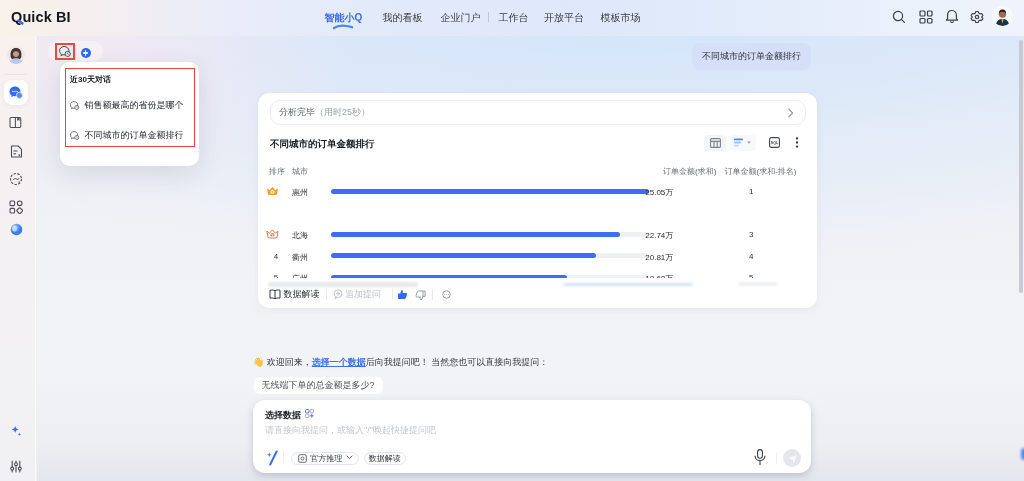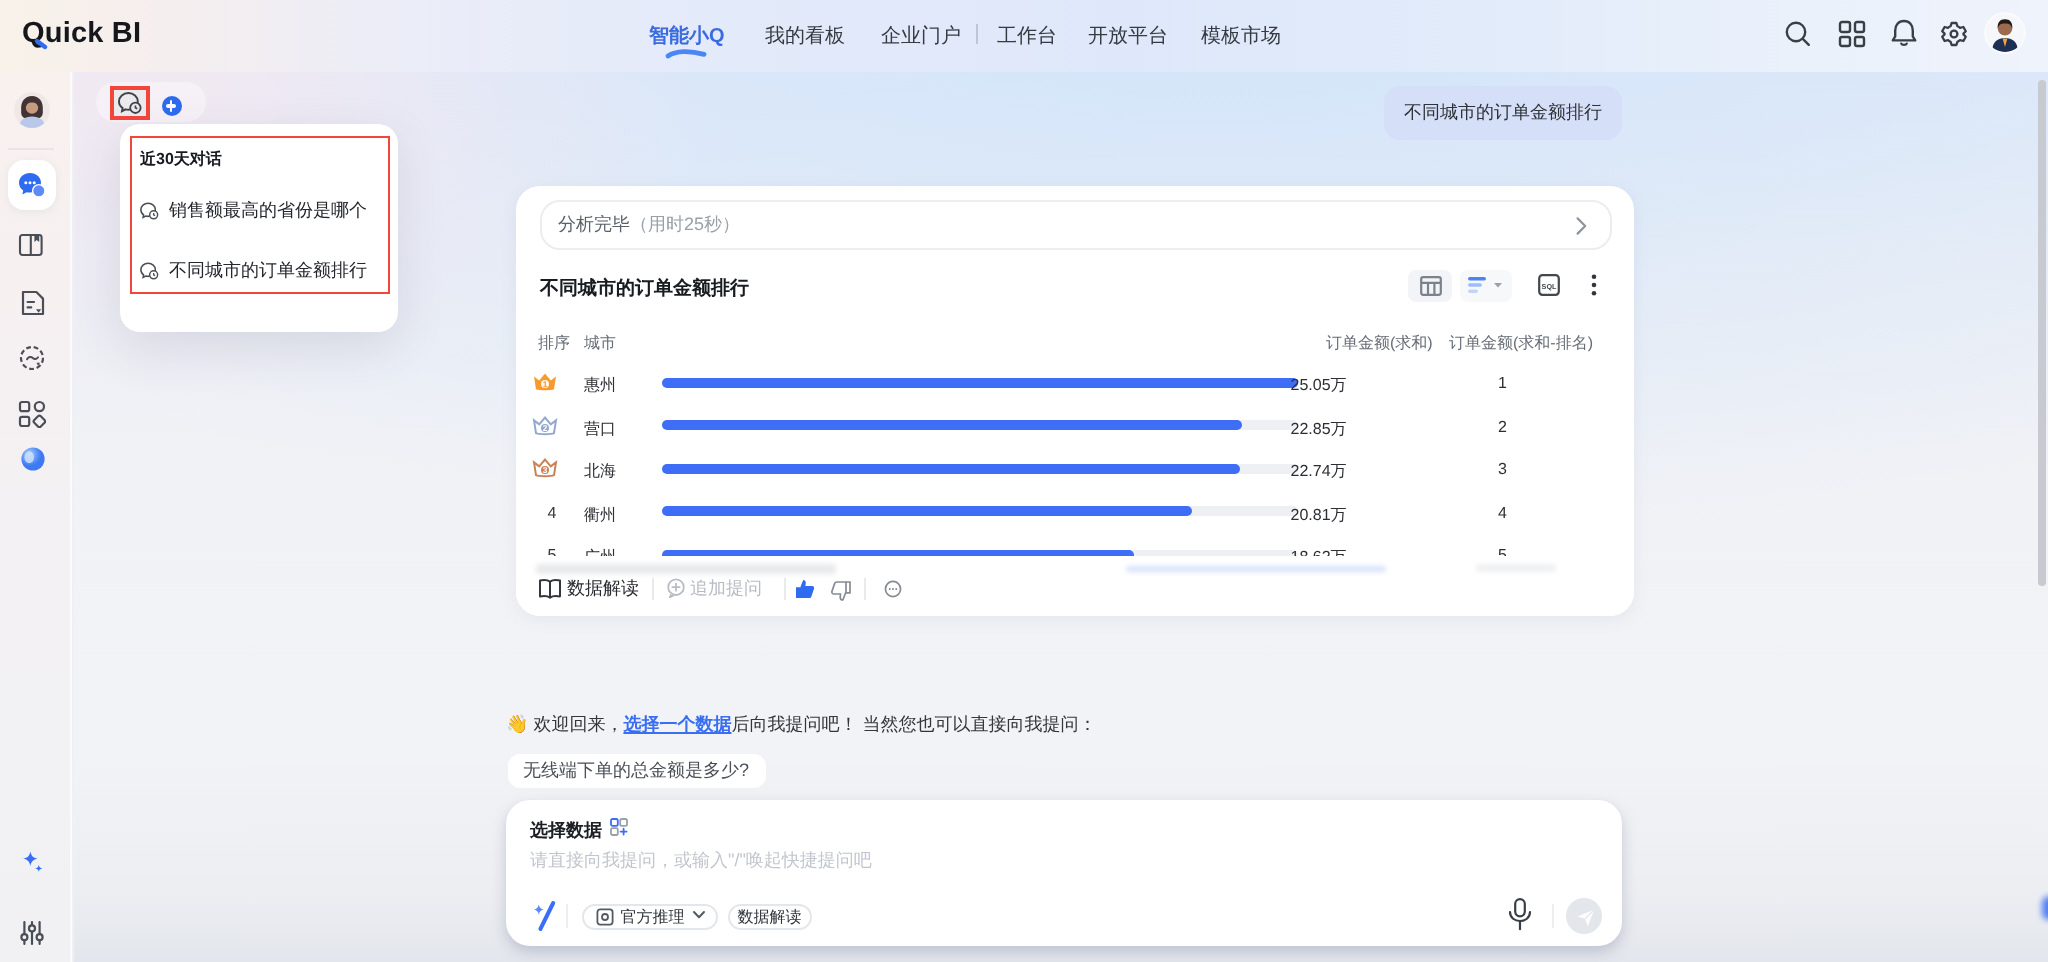--- a/index.html
+++ b/index.html
@@ -250,35 +250,20 @@
             <text x="6.5" y="7.6" font-size="4.2" font-weight="bold" fill="#f79b2e" text-anchor="middle" font-family="Liberation Sans">1</text>
           </svg>
         </div>
         <div class="city">惠州</div>
         <div class="track">
           <div class="fill" style="width:318.3px;"></div>
         </div>
         <div class="val">25.05万</div>
         <div class="rank">1</div>
       </div>
-      <div class="row" style="top: 22px;">
-        <div class="rk" style="top:5.5px;">
-          <svg width="13" height="10" viewBox="0 0 13 10">
-            <path d="M1 2.2 L3.6 4.2 L6.5 0.8 L9.4 4.2 L12 2.2 L11 8.6 C9.6 9.3 3.4 9.3 2 8.6 Z" fill="none" stroke="#93a7cf" stroke-width="1"></path>
-            <circle cx="6.5" cy="6" r="2" fill="#93a7cf"></circle>
-            <text x="6.5" y="7.6" font-size="4.2" font-weight="bold" fill="#fff" text-anchor="middle" font-family="Liberation Sans">2</text>
-          </svg>
-        </div>
-        <div class="city">营口</div>
-        <div class="track">
-          <div class="fill" style="width:289.8px;"></div>
-        </div>
-        <div class="val">22.85万</div>
-        <div class="rank">2</div>
-      </div>
       <div class="row" style="top: 43.5px;">
         <div class="rk" style="top:5.5px;">
           <svg width="13" height="10" viewBox="0 0 13 10">
             <path d="M1 2.2 L3.6 4.2 L6.5 0.8 L9.4 4.2 L12 2.2 L11 8.6 C9.6 9.3 3.4 9.3 2 8.6 Z" fill="none" stroke="#c98258" stroke-width="1"></path>
             <circle cx="6.5" cy="6" r="2" fill="#c98258"></circle>
             <text x="6.5" y="7.6" font-size="4.2" font-weight="bold" fill="#fff" text-anchor="middle" font-family="Liberation Sans">3</text>
           </svg>
         </div>
         <div class="city">北海</div>
         <div class="track">

